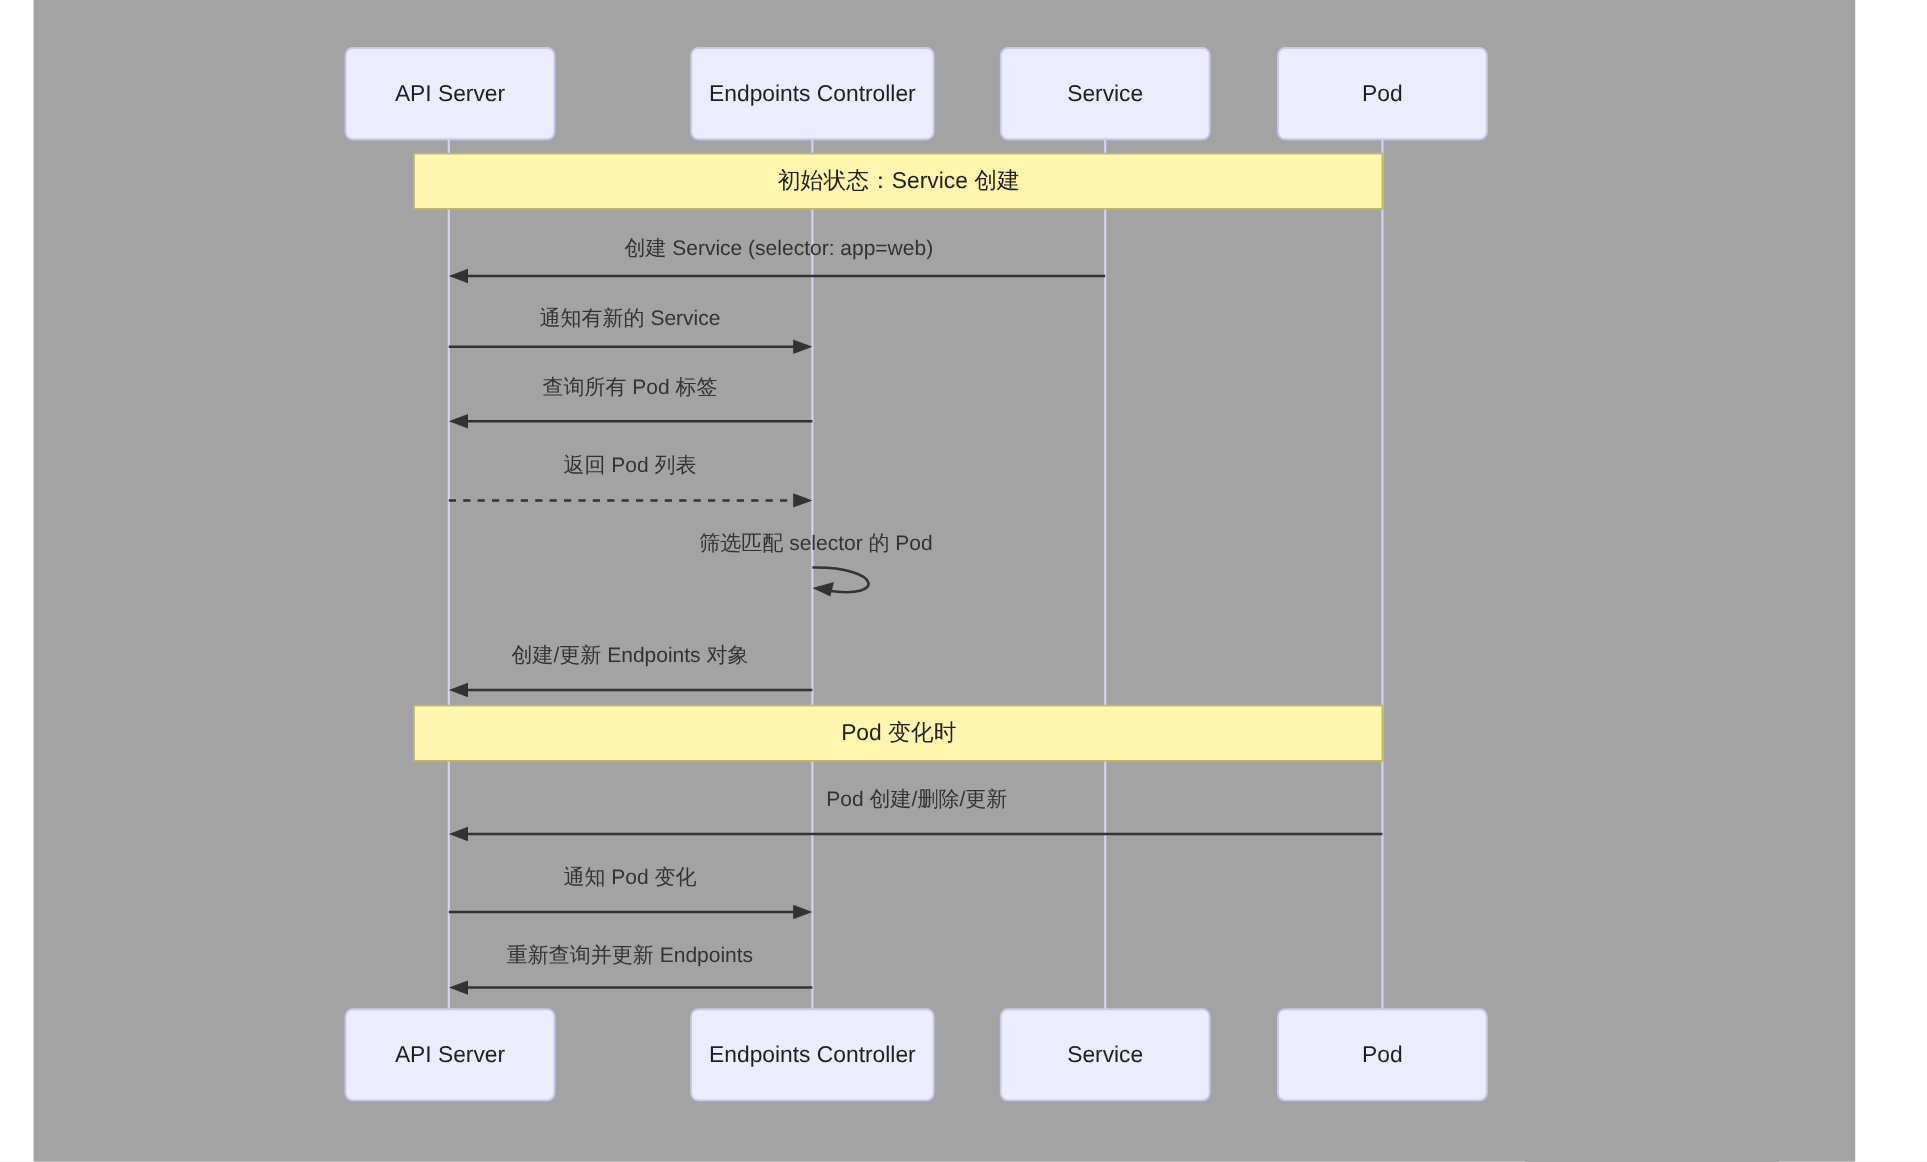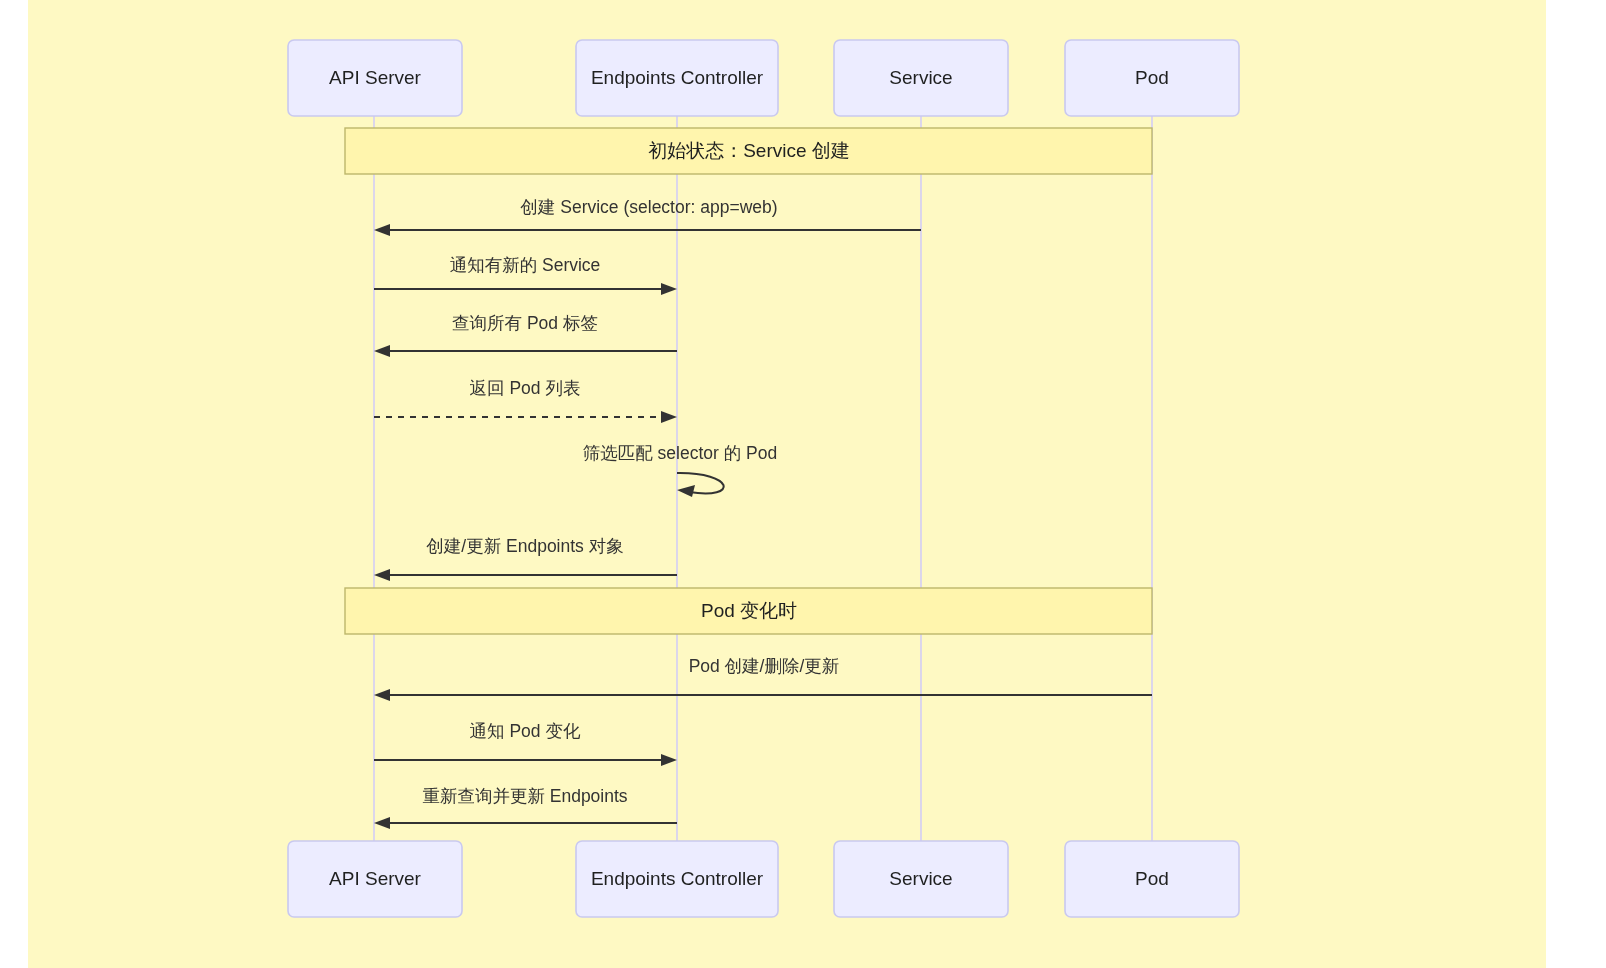--- a/index.html
+++ b/index.html
@@ -10,21 +10,21 @@
     height: 968px;
     overflow: hidden;
     font-family: "Liberation Sans", "DejaVu Sans", sans-serif;
   }
   #canvas {
     position: absolute;
     left: 28px;
     top: 0;
     width: 1518px;
     height: 968px;
-    background: #fef9c3;
+    background: #a3a3a3;
   }
   #diagram {
     position: absolute;
     left: 0;
     top: 0;
     width: 1518px;
     height: 968px;
   }
   svg { display: block; }
   .participant-box {

